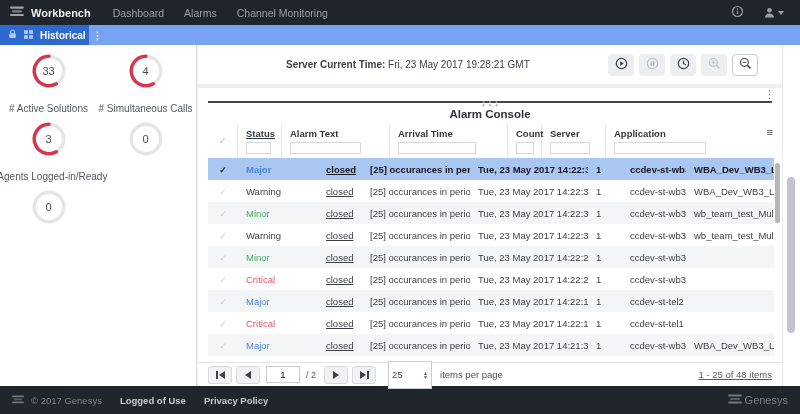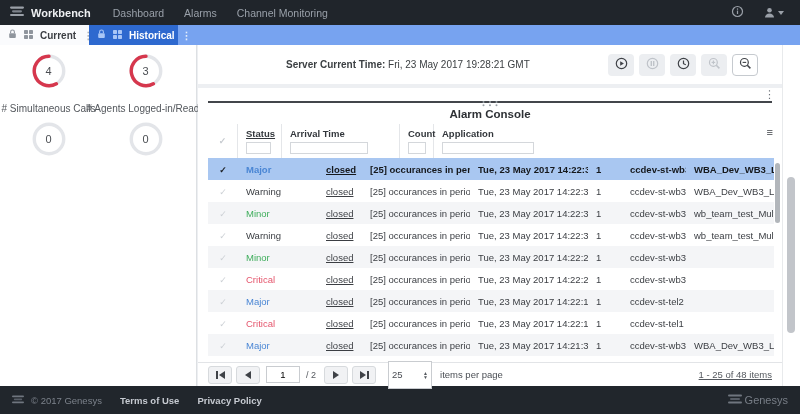--- a/index.html
+++ b/index.html
@@ -132,36 +132,20 @@
         <svg width="11" height="11" viewBox="0 0 11 11">
             <circle cx="5.5" cy="3.2" r="2.3" fill="#9aa0a8"></circle>
             <path d="M1 10.5 a4.5 4 0 0 1 9 0 Z" fill="#9aa0a8"></path>
           </svg>
         <span class="caret"></span>
       </span>
     </div>
   </div>
 
   <div class="tabbar">
-      <div class="tab">
-        <span><svg width="9" height="10" viewBox="0 0 9 10">
-            <path d="M2.6 4.2 V2.9 a1.9 1.9 0 0 1 3.8 0 V4.2" fill="none" stroke="#8f959d" stroke-width="1.1"></path>
-            <rect x="1.2" y="4.2" width="6.6" height="4.8" rx="0.9" fill="#8f959d"></rect>
-          </svg></span>
-        <span><svg width="9" height="9" viewBox="0 0 9 9">
-            <g fill="#8f959d">
-              <rect x="0" y="0" width="4" height="4" rx="0.7"></rect>
-              <rect x="5" y="0" width="4" height="4" rx="0.7"></rect>
-              <rect x="0" y="5" width="4" height="4" rx="0.7"></rect>
-              <rect x="5" y="5" width="4" height="4" rx="0.7"></rect>
-            </g>
-          </svg></span>
-        <span>Current</span>
-        <span class="tdots">⋮</span>
-      </div>
       <div class="tab active">
         <span><svg width="9" height="10" viewBox="0 0 9 10">
             <path d="M2.6 4.2 V2.9 a1.9 1.9 0 0 1 3.8 0 V4.2" fill="none" stroke="#a9c6f6" stroke-width="1.1"></path>
             <rect x="1.2" y="4.2" width="6.6" height="4.8" rx="0.9" fill="#a9c6f6"></rect>
           </svg></span>
         <span><svg width="9" height="9" viewBox="0 0 9 9">
             <g fill="#a9c6f6">
               <rect x="0" y="0" width="4" height="4" rx="0.7"></rect>
               <rect x="5" y="0" width="4" height="4" rx="0.7"></rect>
               <rect x="0" y="5" width="4" height="4" rx="0.7"></rect>
@@ -174,20 +158,30 @@
     </div>
 
   <div class="main">
     <div class="sidebar">
         <div class="widget">
           <div class="gauge">
             <svg viewBox="0 0 60 60">
               <circle cx="30" cy="30" r="26" fill="none" stroke="#e3e5e9" stroke-width="6"></circle>
               <path d="M 30 4 A 26 26 0 1 0 43 52.5" fill="none" stroke="#d6374d" stroke-width="6" stroke-linecap="round"></path>
             </svg>
+            <div class="val">33</div>
+          </div>
+          <div class="wlabel"># Active Solutions</div>
+        </div>
+        <div class="widget">
+          <div class="gauge">
+            <svg viewBox="0 0 60 60">
+              <circle cx="30" cy="30" r="26" fill="none" stroke="#e3e5e9" stroke-width="6"></circle>
+              <path d="M 30 4 A 26 26 0 1 0 43 52.5" fill="none" stroke="#d6374d" stroke-width="6" stroke-linecap="round"></path>
+            </svg>
             <div class="val">4</div>
           </div>
           <div class="wlabel"># Simultaneous Calls</div>
         </div>
         <div class="widget">
           <div class="gauge">
             <svg viewBox="0 0 60 60">
               <circle cx="30" cy="30" r="26" fill="none" stroke="#e3e5e9" stroke-width="6"></circle>
               <path d="M 30 4 A 26 26 0 1 0 43 52.5" fill="none" stroke="#d6374d" stroke-width="6" stroke-linecap="round"></path>
             </svg>
@@ -276,22 +270,24 @@
         </div>
         <div class="divider"></div>
         <div class="panel-title">Alarm Console</div>
 
         <div class="table-clip">
           <div class="thead">
               <div class="hcell col-select">
                 <span class="hchk">✓</span>
               </div>
               <div class="hcell col-status"><span>Status</span><input class="filter" style=""></div>
+              <div class="hcell col-alarm_text"><span>Alarm Text</span><input class="filter" style=""></div>
               <div class="hcell col-arrival_time"><span>Arrival Time</span><input class="filter" style=""></div>
               <div class="hcell col-count"><span>Count</span><input class="filter" style=""></div>
+              <div class="hcell col-server"><span>Server</span><input class="filter" style=""></div>
               <div class="hcell col-application"><span>Application</span><input class="filter" style=""></div>
             </div>
           <div id="tbody">
               <div class="trow selected">
                 <div class="cell col-select"><span class="chk">✓</span></div>
                 <div class="cell col-priority" style="color: rgb(74, 134, 212);">Major</div>
                 <div class="cell col-status">closed</div>
                 <div class="cell col-alarm_text">[25] occurances in period [15000...</div>
                 <div class="cell col-arrival_time">Tue, 23 May 2017 14:22:31 -0500</div>
                 <div class="cell col-count">1</div>
@@ -423,21 +419,21 @@
     <span class="f-copy">
       <span>
         <svg width="12" height="9" viewBox="0 0 12 9">
             <rect x="0" y="0.4" width="12" height="1.8" rx="0.9" fill="#6f757e"></rect>
             <rect x="1.8" y="3.4" width="8.4" height="1.8" rx="0.9" fill="#575d66"></rect>
             <rect x="0" y="6.4" width="12" height="1.8" rx="0.9" fill="#6f757e"></rect>
           </svg>
       </span>
       <span>© 2017 Genesys</span>
     </span>
-    <span class="f-link">Terms of Use</span>
+    <span class="f-link">Logged of Use</span>
     <span class="f-link">Privacy Policy</span>
     <span class="f-brand">
       <span>
         <svg width="14" height="10" viewBox="0 0 14 10">
             <rect x="0" y="0.5" width="14" height="2" rx="1" fill="#6f757e"></rect>
             <rect x="2" y="4" width="10" height="2" rx="1" fill="#575d66"></rect>
             <rect x="0" y="7.5" width="14" height="2" rx="1" fill="#6f757e"></rect>
           </svg>
       </span>
       <span>Genesys</span>

